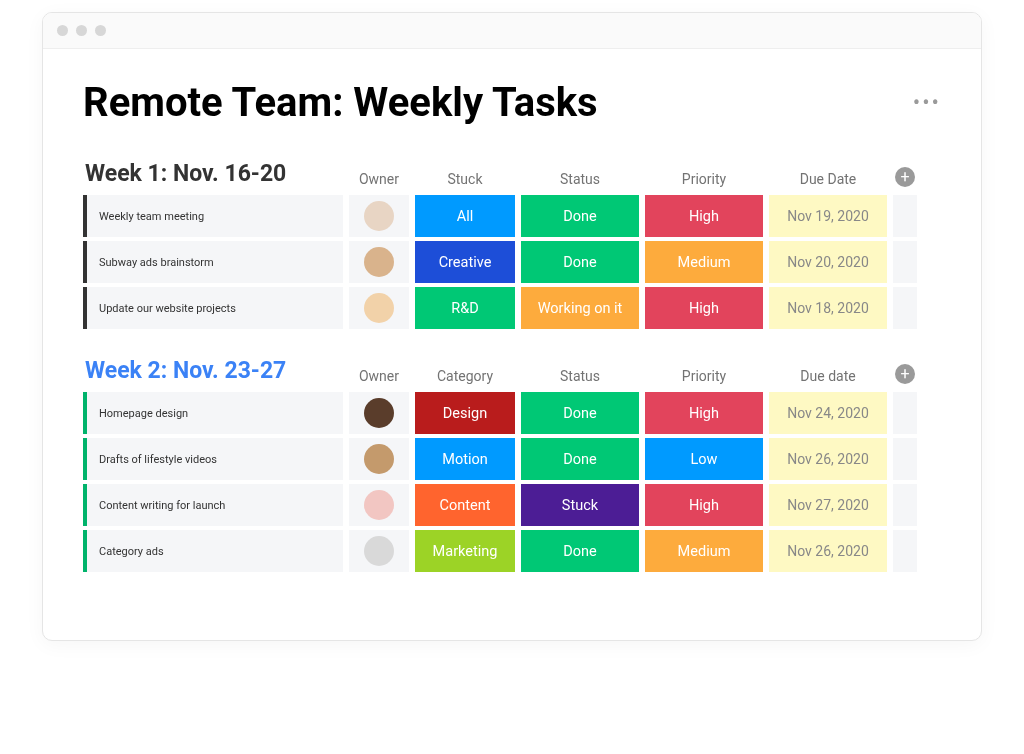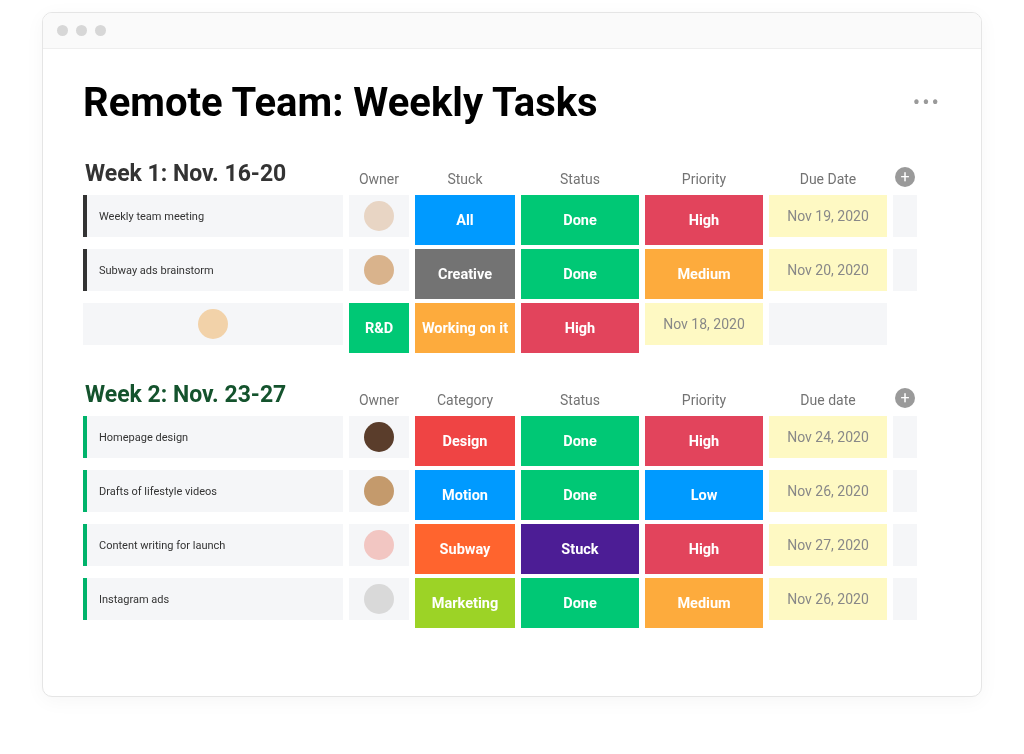--- a/index.html
+++ b/index.html
@@ -64,21 +64,21 @@
     gap: 6px;
     align-items: end;
     padding-bottom: 8px;
   }
   .group-title {
     font-size: 23px;
     font-weight: 700;
     color: #333;
     padding-left: 2px;
   }
-  .group-title.green { color: #14532d; }
+  .group-title.green { color: #3b82f6; }
   .col-head {
     font-size: 14px;
     color: #737373;
     text-align: center;
   }
   .plus-circle {
     width: 20px; height: 20px; border-radius: 50%;
     background: #9a9a9a;
     color: #fff;
     display: flex; align-items: center; justify-content: center;
@@ -118,27 +118,27 @@
   }
   .avatar {
     width: 30px; height: 30px; border-radius: 50%;
     background: var(--avbg, #ccc);
     display: flex; align-items: center; justify-content: center;
     font-size: 14px; font-weight: 600;
     color: #555;
     overflow: hidden;
   }
   .tag-cell {
-    height: 50px;
+    height: 42px;
     display: flex;
     align-items: center;
     justify-content: center;
     color: #fff;
     font-size: 14.5px;
-    font-weight: 700;
+    font-weight: 400;
   }
   .date-cell {
     height: 42px;
     background: #fef9c3;
     display: flex;
     align-items: center;
     justify-content: center;
     font-size: 14px;
     color: #888;
   }
@@ -195,36 +195,39 @@
         <div class="end-cell"></div>
       </div>
 
       <div class="row" style="--bar:#333333">
         <div class="task-cell">
             <span>Subway ads brainstorm</span>
           </div>
         <div class="owner-cell">
             <div class="avatar" style="--avbg:#d9b38c"></div>
           </div>
-        <div class="tag-cell" style="background:#737373">
+        <div class="tag-cell" style="background:#1d4ed8">
             <span>Creative</span>
           </div>
         <div class="tag-cell" style="background:#00c875">
             <span>Done</span>
           </div>
         <div class="tag-cell" style="background:#fdab3d">
             <span>Medium</span>
           </div>
         <div class="date-cell">
             <span>Nov 20, 2020</span>
           </div>
         <div class="end-cell"></div>
       </div>
 
       <div class="row" style="--bar:#333333">
+        <div class="task-cell">
+            <span>Update our website projects</span>
+          </div>
         <div class="owner-cell">
             <div class="avatar" style="--avbg:#f2d2a9"></div>
           </div>
         <div class="tag-cell" style="background:#00c875">
             <span>R&amp;D</span>
           </div>
         <div class="tag-cell" style="background:#fdab3d">
             <span>Working on it</span>
           </div>
         <div class="tag-cell" style="background:#e2445c">
@@ -248,21 +251,21 @@
         <div class="plus-circle">+</div>
       </div>
 
       <div class="row" style="--bar:#00b36b">
         <div class="task-cell">
             <span>Homepage design</span>
           </div>
         <div class="owner-cell">
             <div class="avatar" style="--avbg:#5a3d2b"></div>
           </div>
-        <div class="tag-cell" style="background:#ef4444">
+        <div class="tag-cell" style="background:#b91c1c">
             <span>Design</span>
           </div>
         <div class="tag-cell" style="background:#00c875">
             <span>Done</span>
           </div>
         <div class="tag-cell" style="background:#e2445c">
             <span>High</span>
           </div>
         <div class="date-cell">
             <span>Nov 24, 2020</span>
@@ -293,37 +296,37 @@
       </div>
 
       <div class="row" style="--bar:#00b36b">
         <div class="task-cell">
             <span>Content writing for launch</span>
           </div>
         <div class="owner-cell">
             <div class="avatar" style="--avbg:#f2c6c2"></div>
           </div>
         <div class="tag-cell" style="background:#ff642e">
-            <span>Subway</span>
+            <span>Content</span>
           </div>
         <div class="tag-cell" style="background:#4c1d95">
             <span>Stuck</span>
           </div>
         <div class="tag-cell" style="background:#e2445c">
             <span>High</span>
           </div>
         <div class="date-cell">
             <span>Nov 27, 2020</span>
           </div>
         <div class="end-cell"></div>
       </div>
 
       <div class="row" style="--bar:#00b36b">
         <div class="task-cell">
-            <span>Instagram ads</span>
+            <span>Category ads</span>
           </div>
         <div class="owner-cell">
             <div class="avatar" style="--avbg:#d9d9d9"></div>
           </div>
         <div class="tag-cell" style="background:#9cd326">
             <span>Marketing</span>
           </div>
         <div class="tag-cell" style="background:#00c875">
             <span>Done</span>
           </div>

